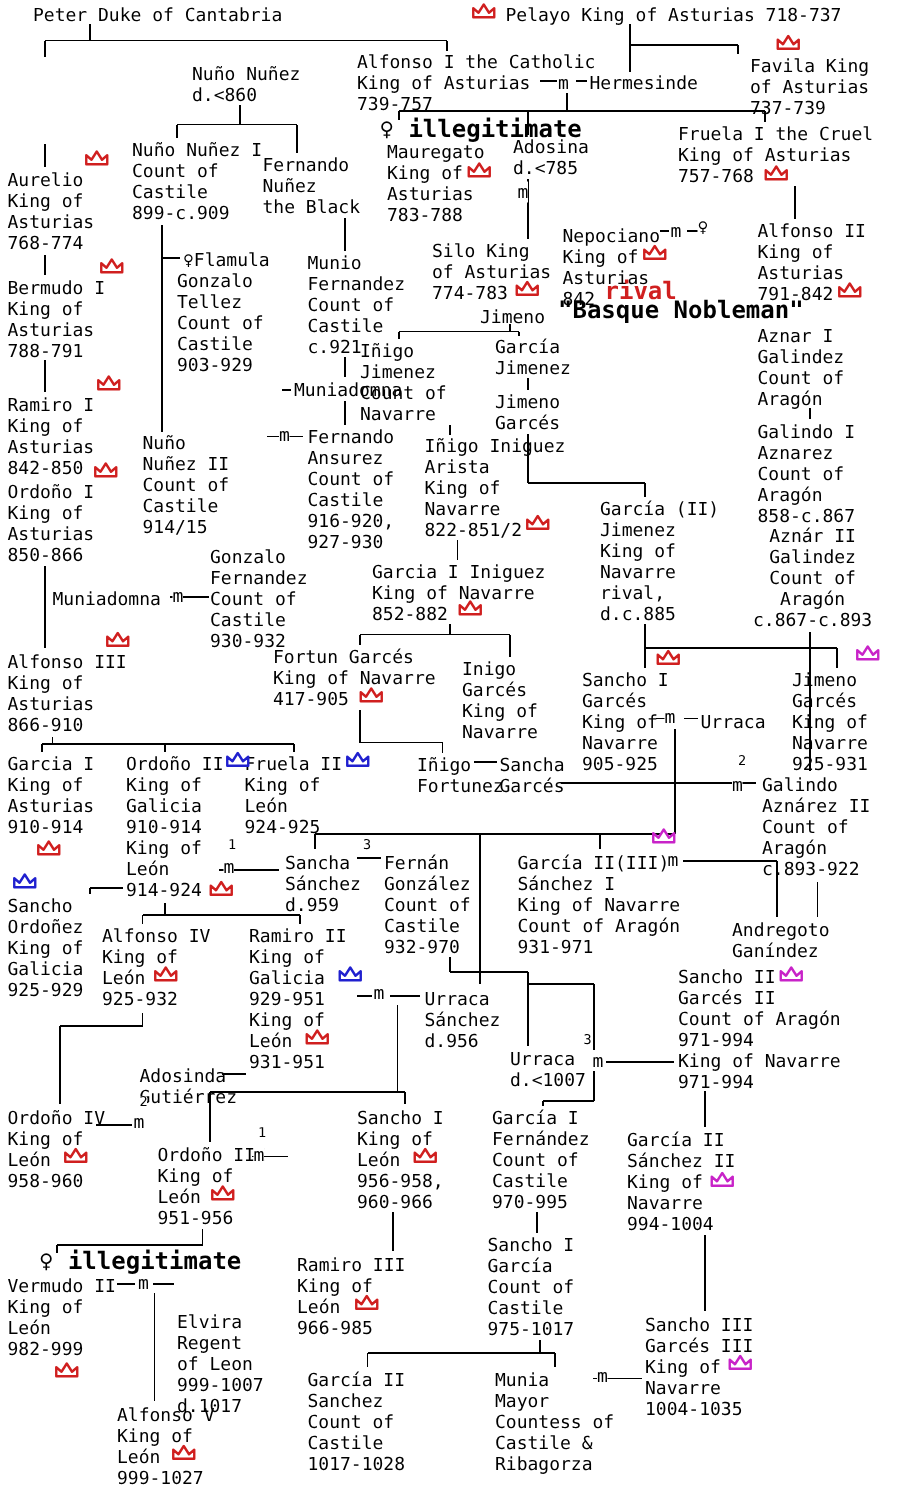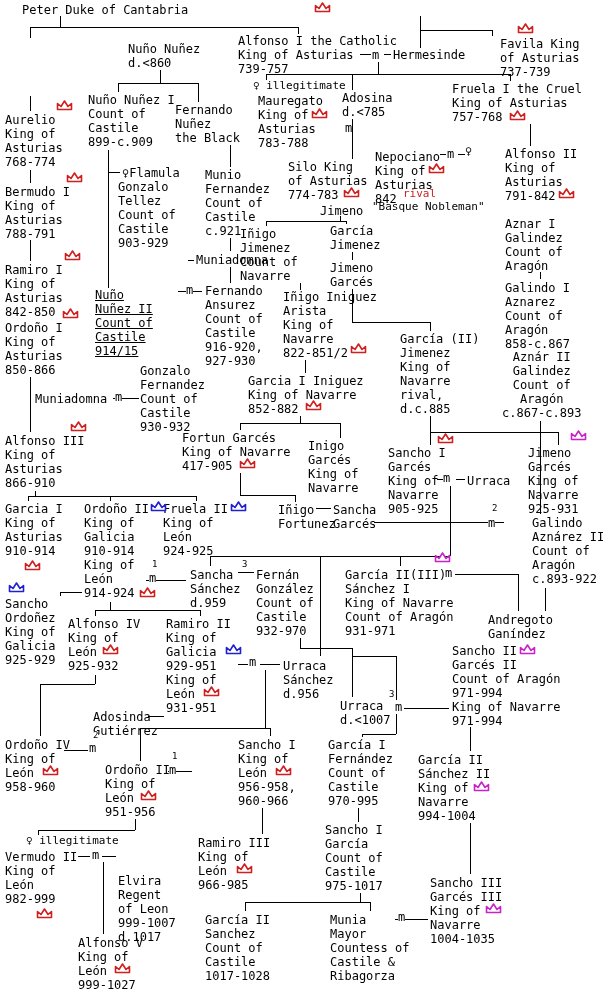--- a/index.html
+++ b/index.html
@@ -7,21 +7,21 @@
     position:relative;width:605px;height:1000px;overflow:hidden;
     background:#ffffff;color:#000;
     font-family:"DejaVu Sans Mono","Liberation Mono",monospace;
     font-size:12px;line-height:14px;
   }
   #connectors{position:absolute;left:0;top:0;width:605px;height:1000px;}
   #connectors line{stroke:#000;stroke-width:1;shape-rendering:crispEdges;}
   .person{position:absolute;white-space:pre;}
   .marker{position:absolute;white-space:pre;background:#fff;}
   .marker.small{font-size:9px;line-height:9px;}
-  .note{position:absolute;white-space:pre;font-size:11px;line-height:11px;}
+  .note{position:absolute;white-space:pre;font-size:16px;line-height:11px;font-weight:bold;}
   .crown{position:absolute;width:17px;height:11px;}
 </style>
 </head>
 <body>
 
 <div id="diagram">
   <svg id="connectors" xmlns="http://www.w3.org/2000/svg">
       <line x1="60" y1="16" x2="60" y2="27" stroke="#000000"></line>
       <line x1="30" y1="27" x2="298" y2="27" stroke="#000000"></line>
       <line x1="30" y1="27" x2="30" y2="38" stroke="#000000"></line>
@@ -134,20 +134,21 @@
       <line x1="103" y1="862" x2="103" y2="934" stroke="#000000"></line>
       <line x1="360" y1="893" x2="360" y2="902" stroke="#000000"></line>
       <line x1="245" y1="902" x2="370" y2="902" stroke="#000000"></line>
       <line x1="245" y1="902" x2="245" y2="911" stroke="#000000"></line>
       <line x1="370" y1="902" x2="370" y2="911" stroke="#000000"></line>
       <line x1="395" y1="919" x2="428" y2="919" stroke="#000000"></line>
       <line x1="470" y1="727" x2="470" y2="751" stroke="#000000"></line>
       <line x1="470" y1="823" x2="470" y2="874" stroke="#000000"></line>
     </svg>
 <div class="person" style="left: 22px; top: 3px;">Peter Duke of Cantabria</div>
+    <div class="person" style="left: 337px; top: 3px;">Pelayo King of Asturias 718-737</div>
     <div class="person" style="left: 128px; top: 42px;">Nuño Nuñez
 d.&lt;860</div>
     <div class="person" style="left: 238px; top: 34px;">Alfonso I the Catholic
 King of Asturias
 739-757</div>
     <div class="person" style="left: 393px; top: 48px;">Hermesinde</div>
     <div class="person" style="left: 500px; top: 37px;">Favila King
 of Asturias
 737-739</div>
     <div class="person" style="left: 88px; top: 93px;">Nuño Nuñez I
@@ -212,21 +213,21 @@
     <div class="person" style="left: 330px; top: 224px;">García
 Jimenez</div>
     <div class="person" style="left: 330px; top: 261px;">Jimeno
 Garcés</div>
     <div class="person" style="left: 505px; top: 281px;">Galindo I
 Aznarez
 Count of
 Aragón
 858-c.867</div>
     <div class="person" style="left: 196px; top: 253px;">Muniadomna</div>
-    <div class="person" style="left: 95px; top: 288px; text-decoration: underline;">Nuño
+    <div class="person" style="left: 95px; top: 288px;">Nuño
 Nuñez II
 Count of
 Castile
 914/15</div>
     <div class="person" style="left: 205px; top: 284px;">Fernando
 Ansurez
 Count of
 Castile
 916-920,
 927-930</div>
@@ -293,21 +294,21 @@
 King of
 Galicia
 910-914
 King of
 León
 914-924</div>
     <div class="person" style="left: 163px; top: 502px;">Fruela II
 King of
 León
 924-925</div>
-    <div class="person" style="left: 532px; top: 516px;">Galindo
+    <div class="person" style="left: 508px; top: 516px;">Galindo
 Aznárez II
 Count of
 Aragón
 c.893-922</div>
     <div class="person" style="left: 190px; top: 568px;">Sancha
 Sánchez
 d.959</div>
     <div class="person" style="left: 256px; top: 568px;">Fernán
 González
 Count of

